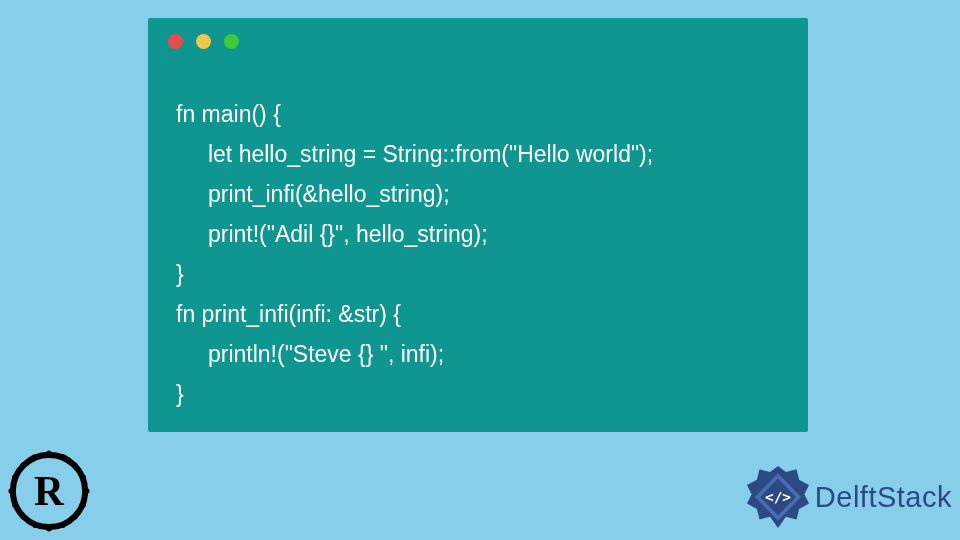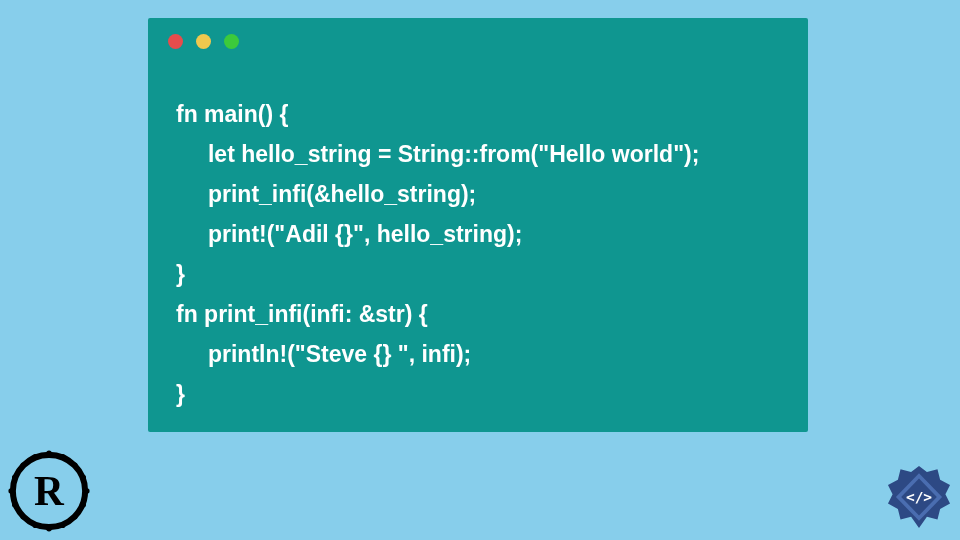--- a/index.html
+++ b/index.html
@@ -37,21 +37,21 @@
   .dot.yellow { background: #f0c84e; }
   .dot.green { background: #3cca3c; }
   .code {
     position: absolute;
     left: 28px;
     top: 76px;
     color: #ffffff;
     font-family: -apple-system, BlinkMacSystemFont, "Segoe UI", Arial, sans-serif;
     font-size: 23px;
     line-height: 40px;
-    font-weight: 700;
+    font-weight: 400;
     white-space: pre;
   }
   .rust-logo {
     position: absolute;
     left: 6px;
     bottom: 6px;
     width: 86px;
     height: 86px;
   }
   .delft {
@@ -124,13 +124,14 @@
   <div class="emblem">
     <svg viewBox="0 0 100 100" width="66" height="66">
       <g fill="#2d4984">
         <polygon points="50,3 62,12 78,8 82,24 97,32 90,46 97,60 82,68 78,84 62,80 50,97 38,80 22,84 18,68 3,60 10,46 3,32 18,24 22,8 38,12" fill="#2d4984"></polygon>
         <polygon points="50,14 85,50 50,86 15,50" fill="#4a6db0"></polygon>
         <polygon points="50,22 77,50 50,78 23,50" fill="#2d4984"></polygon>
         <text x="50" y="58" font-family="monospace" font-size="22" font-weight="700" text-anchor="middle" fill="#ffffff">&lt;/&gt;</text>
       </g>
     </svg>
   </div>
+  <span class="brand">DelftStack</span>
 </div>
 
 </body></html>

